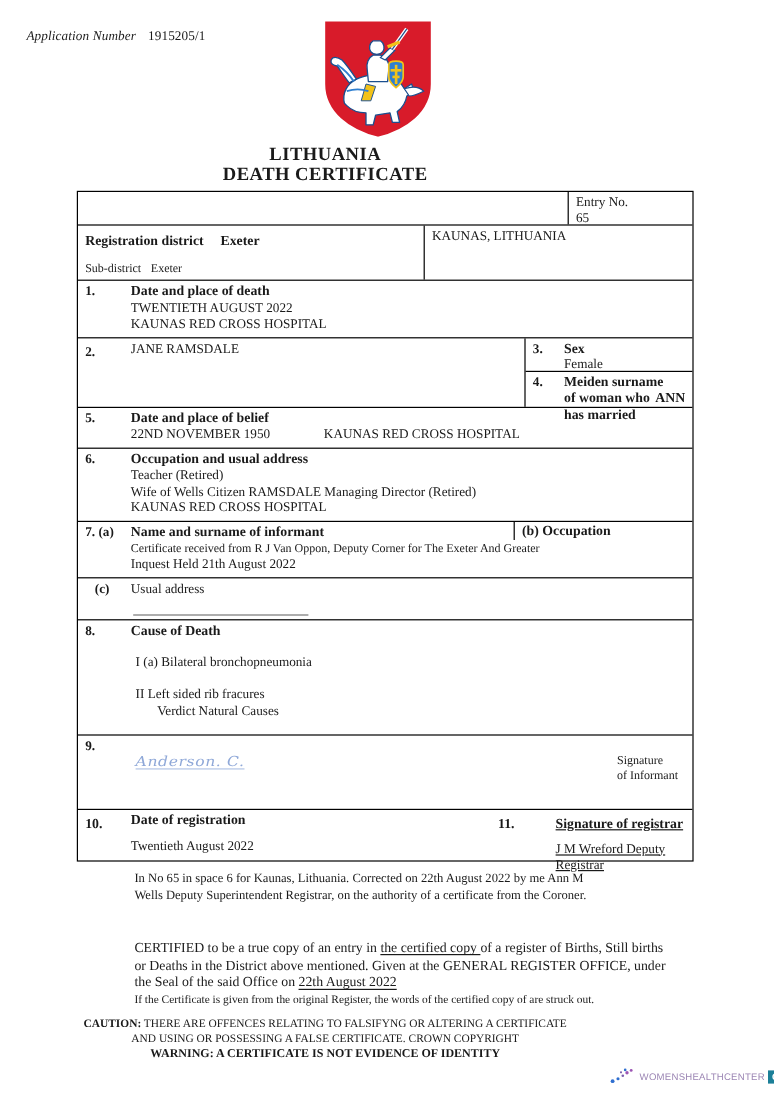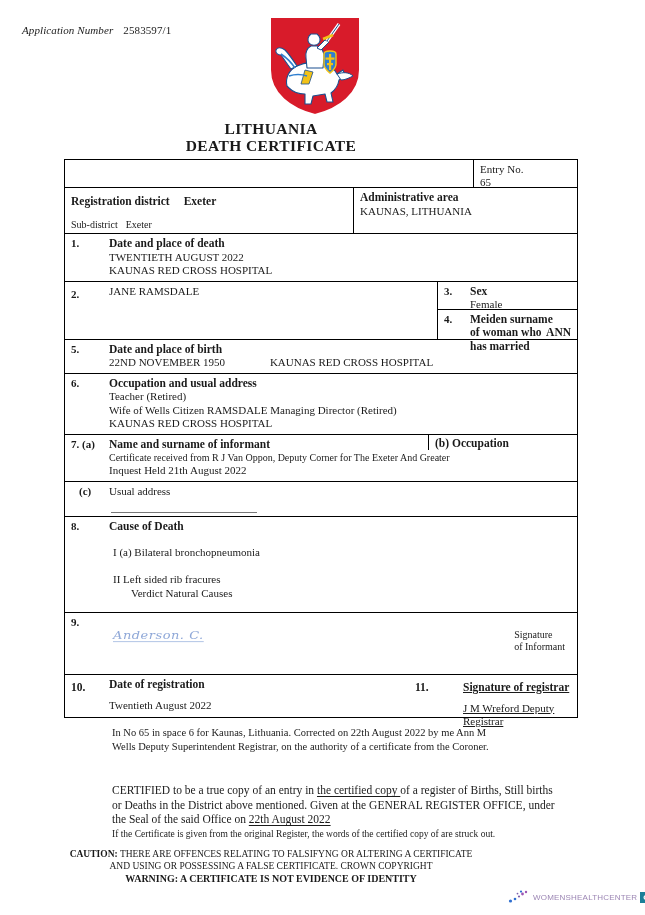--- a/index.html
+++ b/index.html
@@ -203,21 +203,21 @@
     font-weight: bold;
     padding: 1px 3px;
     margin-left: 3px;
     letter-spacing: .3px;
   }
 </style>
 </head>
 <body>
 
 <div id="app-number">
-  <span class="lbl">Application Number</span><span class="val">2583597/1</span>
+  <span class="lbl">Application Number</span><span class="val">1915205/1</span>
 </div>
 
 <div id="coat-of-arms">
   <svg viewBox="0 0 96 104" width="96" height="104" xmlns="http://www.w3.org/2000/svg">
     <path d="M3 3 H93 V56 C93 80 72 95 48 101 C24 95 3 80 3 56 Z" fill="#d81b2a" stroke="#ffffff" stroke-width="2"></path>
 
     <path d="M20 72 C18 64 22 56 30 52 C38 48 50 47 58 50 C64 52 68 56 70 60 L76 56 L78 62 L72 66
              C71 72 68 76 64 79 L66 88 L60 88 L58 80 L46 82 L44 90 L38 90 L38 80
              C32 80 26 78 22 74 Z" fill="#ffffff" stroke="#1b4f8f" stroke-width="1.1" stroke-linejoin="round"></path>
 
@@ -267,21 +267,20 @@
 
   <div class="row" id="row-district">
     <div class="cell left">
       <span class="ttl">Registration district</span>
       <span class="ttl" style="margin-left:10px">Exeter</span>
       <div class="subd">
         <span>Sub-district</span><span class="sv">Exeter</span>
       </div>
     </div>
     <div class="cell right vline">
-      <div class="ttl">Administrative area</div>
       <div class="val">KAUNAS, LITHUANIA</div>
     </div>
   </div>
 
   <div class="row">
     <div class="cell num">1.</div>
     <div class="cell bodycol">
       <div class="ttl">Date and place of death</div>
       <div class="val">TWENTIETH AUGUST 2022</div>
       <div class="val">KAUNAS RED CROSS HOSPITAL</div>
@@ -313,21 +312,21 @@
           </div>
           <div class="ttl">has married</div>
         </div>
       </div>
     </div>
   </div>
 
   <div class="row">
     <div class="cell num">5.</div>
     <div class="cell bodycol">
-      <div class="ttl">Date and place of birth</div>
+      <div class="ttl">Date and place of belief</div>
       <div class="val">
         <span>22ND NOVEMBER 1950</span>
         <span style="margin-left:42px">KAUNAS RED CROSS HOSPITAL</span>
       </div>
     </div>
   </div>
 
   <div class="row">
     <div class="cell num">6.</div>
     <div class="cell bodycol">

